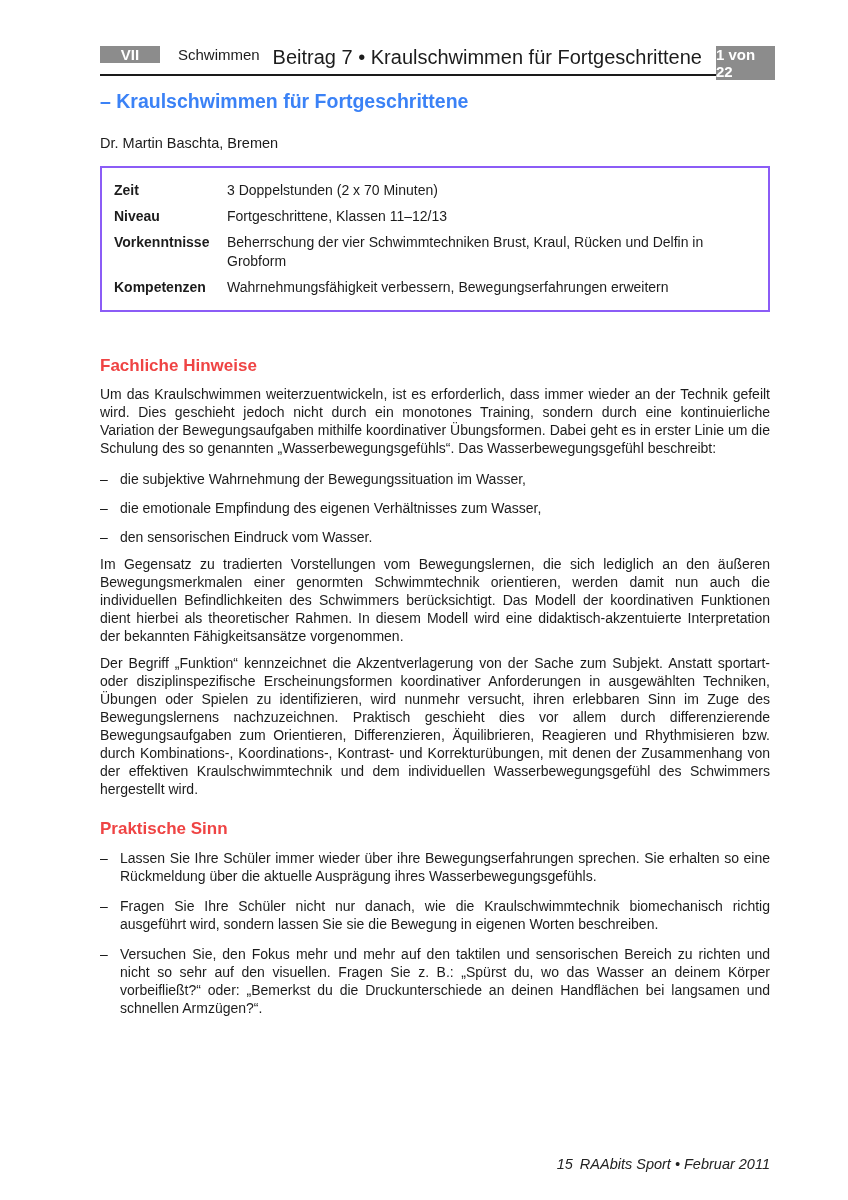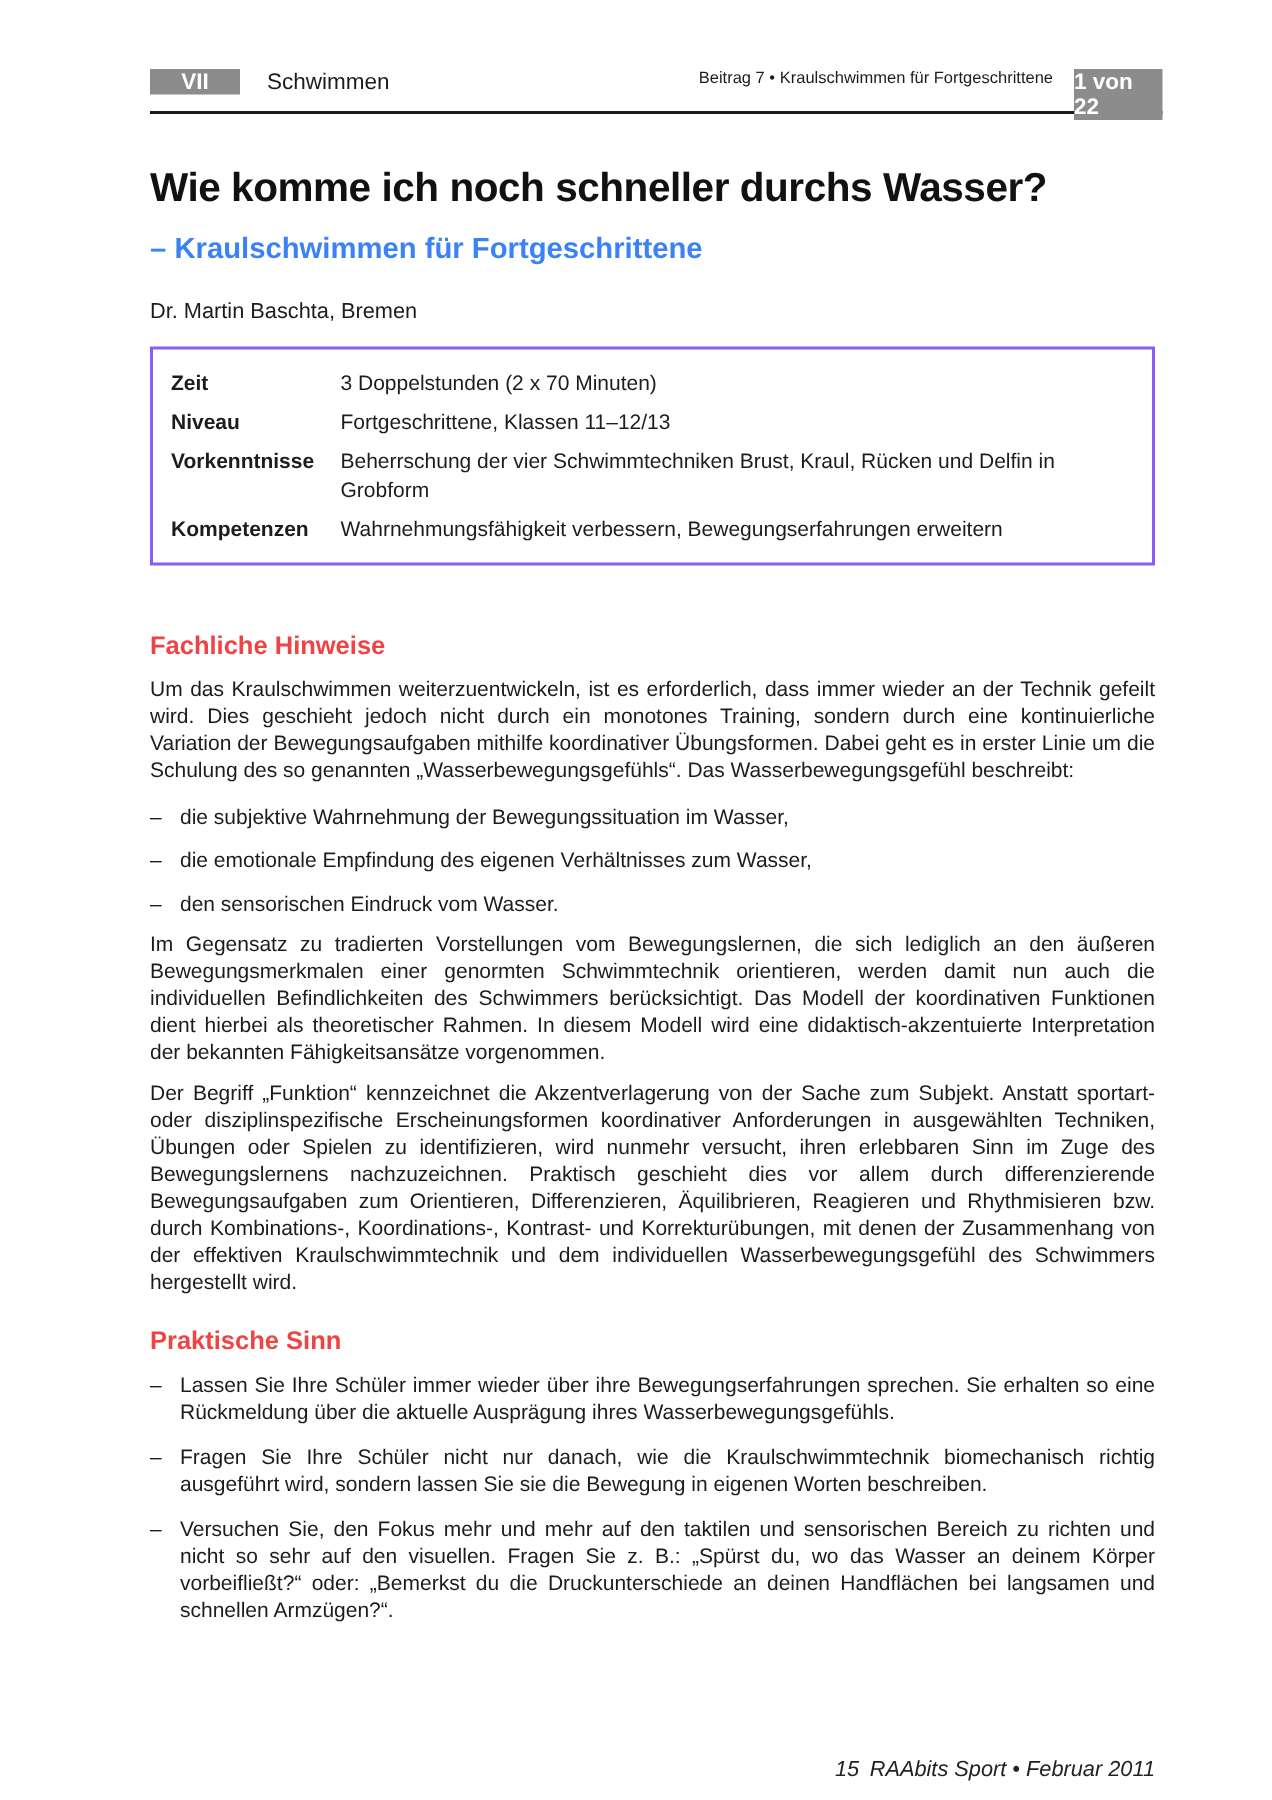--- a/index.html
+++ b/index.html
@@ -38,21 +38,21 @@
     display: flex;
     align-items: center;
     margin-left: 18px;
     font-size: 15px;
   }
   .hdr-spacer { flex: 1; }
   .hdr-beitrag {
     display: flex;
     align-items: center;
     margin-right: 14px;
-    font-size: 11px;
+    font-size: 20px;
   }
   
   .content { margin-left: 100px; width: 670px; }
   h1 {
     font-size: 27px;
     line-height: 31px;
     letter-spacing: -0.3px;
     margin: 34px 0 0 0;
     font-weight: bold;
     color: #111;
@@ -103,21 +103,21 @@
     margin-top: 11px;
   }
   ul.dashlist li:first-child { margin-top: 0; }
   ul.tips { margin-top: 10px; }
   ul.tips li { margin-top: 12px; text-align: justify; }
   ul.tips li:first-child { margin-top: 2px; }
   
   .pfooter {
     position: absolute;
     right: 78px;
-    bottom: 12px;
+    bottom: 28px;
     font-style: italic;
     font-size: 14.5px;
     color: #222;
   }
   .pfooter .issue { margin-right: 7px; }
 </style>
 </head>
 <body>
 
 <div class="page">
@@ -125,21 +125,20 @@
   <div class="hdr">
     <div class="hdr-box left">VII</div>
     <div class="hdr-cat">Schwimmen</div>
     <div class="hdr-spacer"></div>
     <div class="hdr-beitrag">Beitrag 7 • Kraulschwimmen für Fortgeschrittene</div>
     <div class="hdr-box right">1 von 22</div>
   </div>
 
   <div class="content">
 
-    <h1>Wie komme ich noch schneller durchs Wasser?</h1>
     <h2>– Kraulschwimmen für Fortgeschrittene</h2>
     <p class="author">Dr. Martin Baschta, Bremen</p>
 
     <div class="infobox">
       <div class="irow">
         <span class="lbl">Zeit</span>
         <span class="val">3 Doppelstunden (2 x 70 Minuten)</span>
       </div>
       <div class="irow">
         <span class="lbl">Niveau</span>

